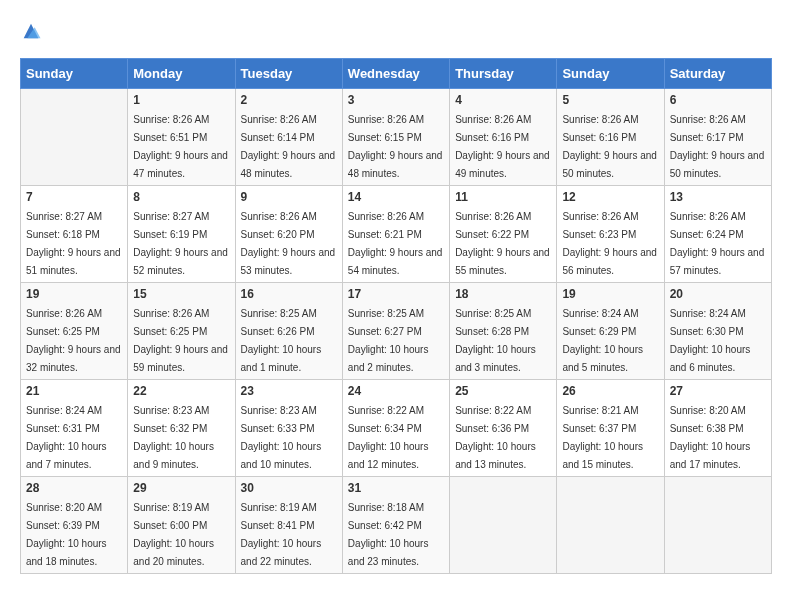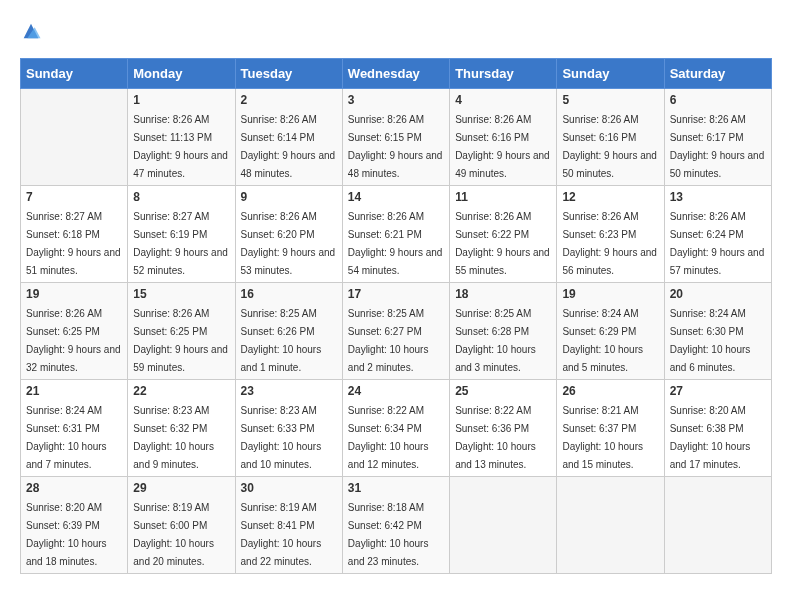--- a/index.html
+++ b/index.html
@@ -123,21 +123,21 @@
         <th>Sunday</th>
         <th>Saturday</th>
       </tr>
   </thead>
   <tbody id="calendar-body">
       <tr>
         <td class="empty-cell"></td>
         <td>
         <span class="day-number">1</span>
         <span class="day-info">Sunrise: 8:26 AM</span><br>
-        <span class="day-info">Sunset: 11:13 PM</span><br>
+        <span class="day-info">Sunset: 6:51 PM</span><br>
         <span class="day-info">Daylight: 9 hours and 47 minutes.</span>
       </td>
         <td>
         <span class="day-number">2</span>
         <span class="day-info">Sunrise: 8:26 AM</span><br>
         <span class="day-info">Sunset: 6:14 PM</span><br>
         <span class="day-info">Daylight: 9 hours and 48 minutes.</span>
       </td>
         <td>
         <span class="day-number">3</span>

